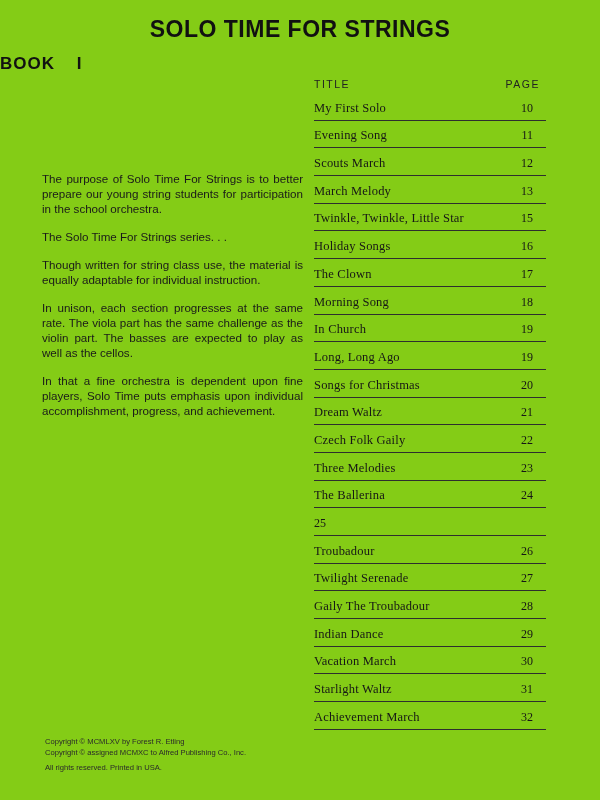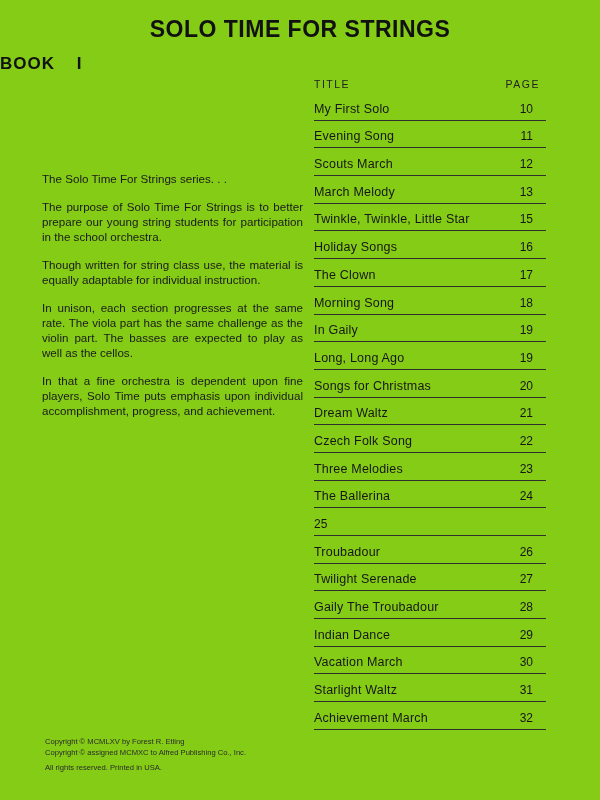--- a/index.html
+++ b/index.html
@@ -26,20 +26,21 @@
   .toc-header {
     display: flex; justify-content: space-between;
     font-size: 10.5px; letter-spacing: 1.5px; color: #222;
   }
   .toc-header .page-h { padding-right: 6px; }
   .toc-rows { margin-top: 3px; }
   .toc-row {
     display: flex; justify-content: space-between; align-items: flex-end;
     height: 27.7px; box-sizing: border-box; padding-bottom: 4px;
     border-bottom: 1.2px solid #2e2e2e;
+    font-family: Liberation Serif, serif;
   }
   .toc-title { font-size: 12.5px; color: #161616; letter-spacing: 0.2px; white-space: nowrap; }
   .toc-page  { font-size: 12px;  color: #161616; padding-right: 13px; }
 
   .intro {
     position: absolute; left: 42px; top: 171px; width: 261px;
     font-size: 11.6px; line-height: 15px; text-align: justify; color: #1a1a1a;
   }
   .intro p { margin: 0 0 13px 0; }
 
@@ -51,22 +52,22 @@
 </style>
 </head>
 <body>
 
 <div class="page">
 
   <div class="main-title">SOLO TIME FOR STRINGS</div>
   <div class="book-title">BOOK I</div>
 
   <div class="intro">
+    <p>The purpose of Solo Time For Strings is to better prepare our young string students for participation in the school orchestra.</p>
     <p>The Solo Time For Strings series. . .</p>
-    <p>The purpose of Solo Time For Strings is to better prepare our young string students for participation in the school orchestra.</p>
     <p>Though written for string class use, the material is equally adaptable for individual instruction.</p>
     <p>In unison, each section progresses at the same rate.  The viola part has the same challenge as the violin part.  The basses are expected to play as well as the cellos.</p>
     <p>In that a fine orchestra is dependent upon fine players, Solo Time puts emphasis upon individual accomplishment, progress, and achievement.</p>
   </div>
 
   <div class="toc">
     <div class="toc-header">
       <span class="title-h">TITLE</span>
       <span class="page-h">PAGE</span>
     </div>
@@ -98,37 +99,37 @@
       </div>
       <div class="toc-row">
         <span class="toc-title">The Clown</span>
         <span class="toc-page">17</span>
       </div>
       <div class="toc-row">
         <span class="toc-title">Morning Song</span>
         <span class="toc-page">18</span>
       </div>
       <div class="toc-row">
-        <span class="toc-title">In Gaily</span>
+        <span class="toc-title">In Church</span>
         <span class="toc-page">19</span>
       </div>
       <div class="toc-row">
         <span class="toc-title">Long, Long Ago</span>
         <span class="toc-page">19</span>
       </div>
       <div class="toc-row">
         <span class="toc-title">Songs for Christmas</span>
         <span class="toc-page">20</span>
       </div>
       <div class="toc-row">
         <span class="toc-title">Dream Waltz</span>
         <span class="toc-page">21</span>
       </div>
       <div class="toc-row">
-        <span class="toc-title">Czech Folk Song</span>
+        <span class="toc-title">Czech Folk Gaily</span>
         <span class="toc-page">22</span>
       </div>
       <div class="toc-row">
         <span class="toc-title">Three Melodies</span>
         <span class="toc-page">23</span>
       </div>
       <div class="toc-row">
         <span class="toc-title">The Ballerina</span>
         <span class="toc-page">24</span>
       </div>

